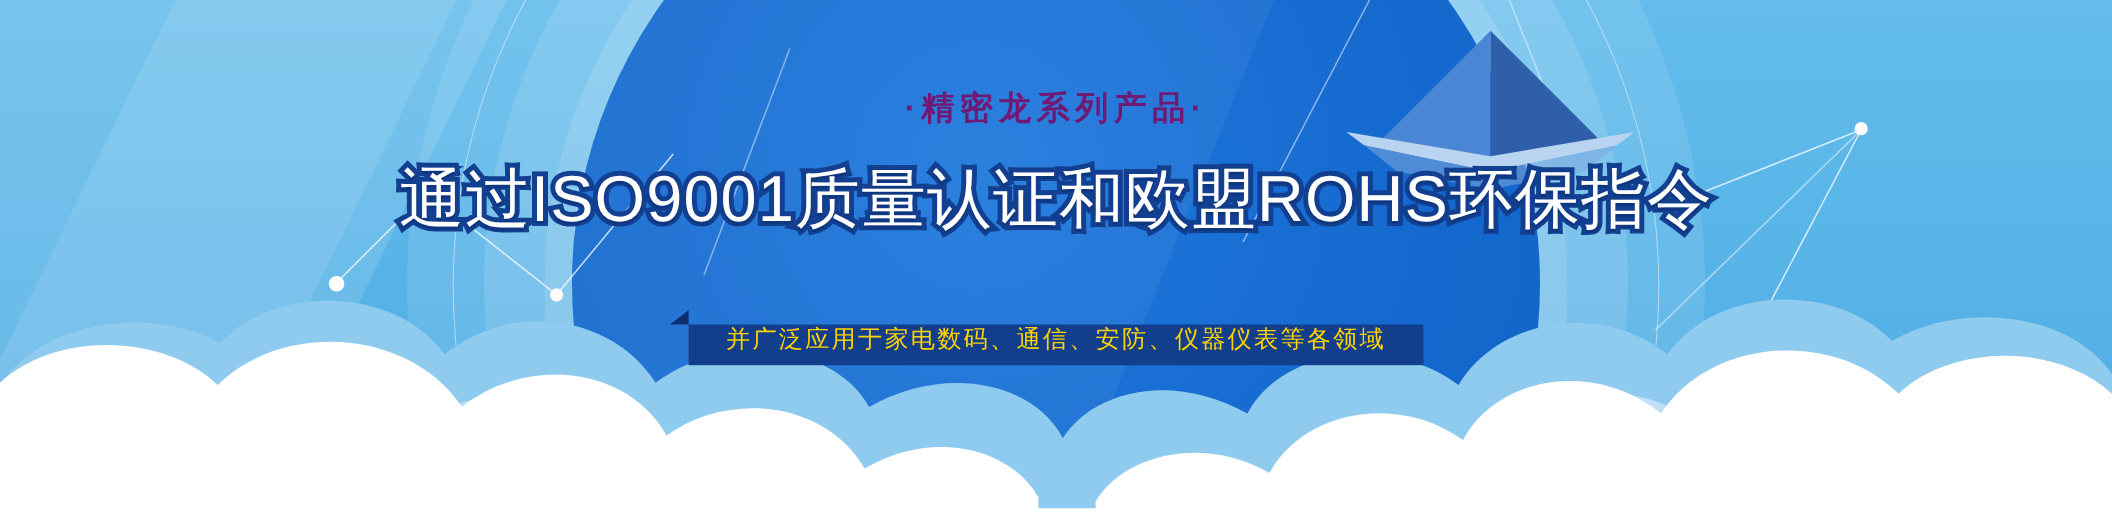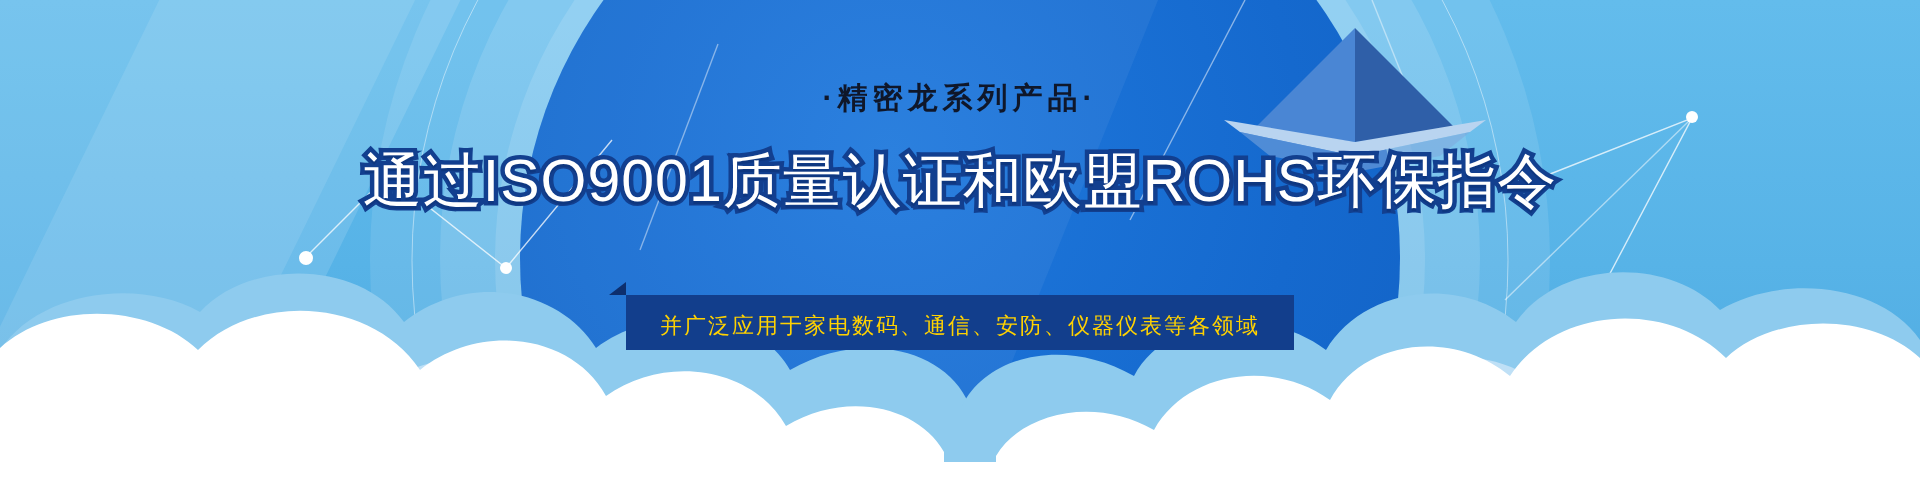--- a/index.html
+++ b/index.html
@@ -135,21 +135,21 @@
     width: 1920px;
     height: 480px;
     text-align: center;
   }
 
   .tagline {
     position: absolute;
     top: 78px;
     left: 0;
     width: 1920px;
-    color: #0f172a;
+    color: #701a75;
     font-size: 30px;
     font-weight: bold;
     letter-spacing: 5px;
     white-space: nowrap;
   }
 
   .headline {
     position: absolute;
     top: 142px;
     left: 0;
@@ -166,21 +166,21 @@
 
   .subbar {
     position: absolute;
     top: 295px;
     left: 50%;
     transform: translateX(-50%);
     background: #123e8c;
     color: #ffd200;
     font-size: 22px;
     letter-spacing: 2px;
-    padding: 20px 34px 13px 34px;
+    padding: 2px 34px 13px 34px;
     white-space: nowrap;
     line-height: 1;
   }
   .subbar-fold {
     position: absolute;
     left: -17px;
     top: -13px;
     width: 0;
     height: 0;
     border-left: 17px solid transparent;

